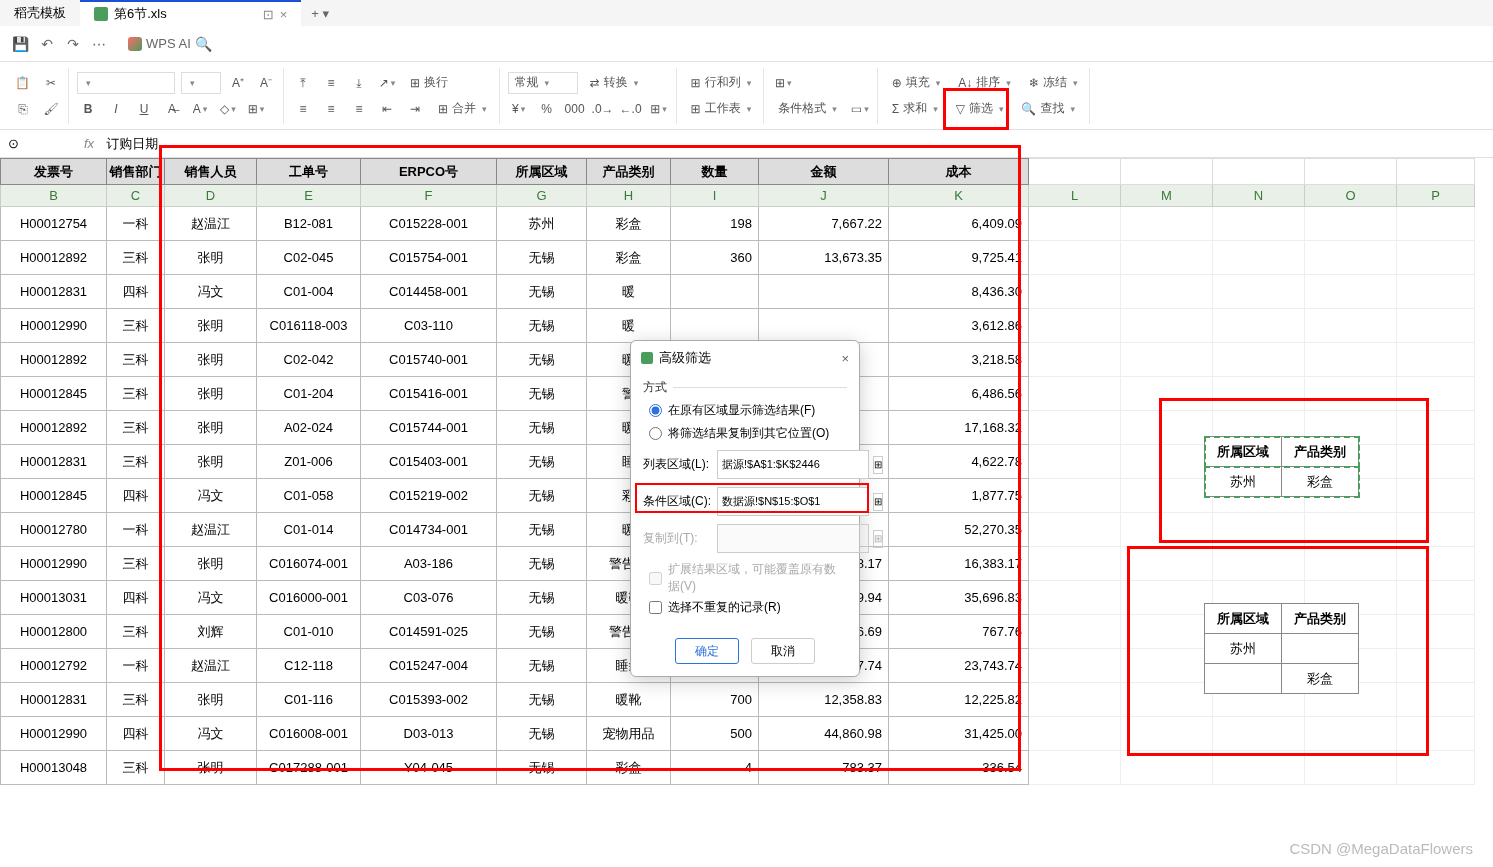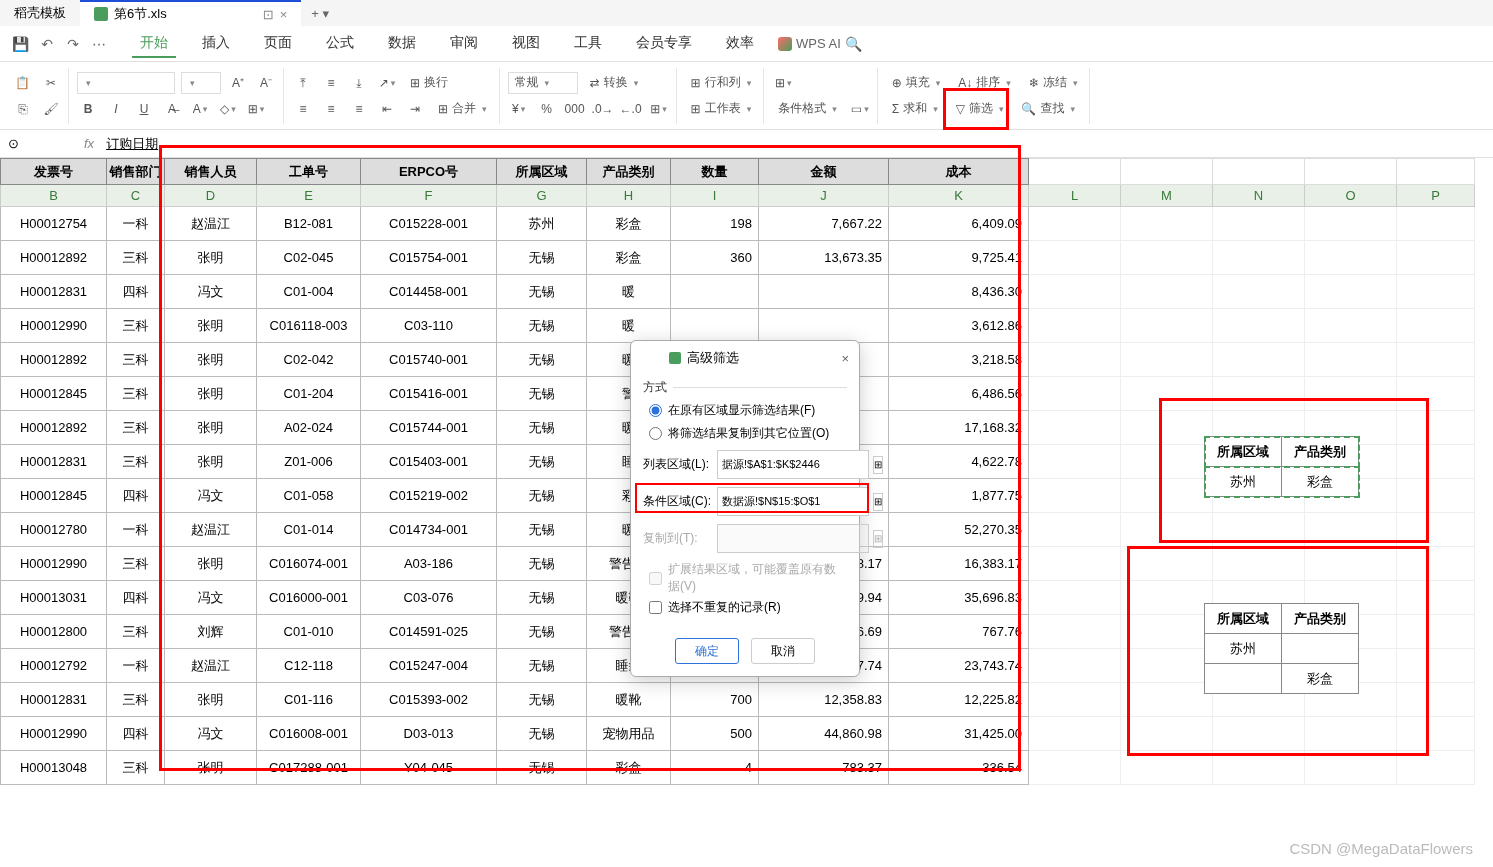--- a/index.html
+++ b/index.html
@@ -28,40 +28,40 @@
 .ribbon .row { display: flex; gap: 6px; align-items: center; }
 .rbtn { width: 22px; height: 22px; border: 1px solid transparent; display: flex; align-items: center; justify-content: center; cursor: pointer; border-radius: 2px; }
 .rtext { padding: 0 6px; height: 22px; display: flex; align-items: center; gap: 4px; cursor: pointer; }
 .dd::after { content: "▾"; font-size: 9px; margin-left: 2px; color: #888; }
 .redbox { position: absolute; border: 3px solid red; pointer-events: none; }
 
 
 .fbar { height: 28px; display: flex; align-items: center; border-bottom: 1px solid #e0e0e0; font-size: 13px; padding-left: 8px; }
 .namebox { width: 70px; display: flex; align-items: center; gap: 4px; }
 .fx { color: #888; font-style: italic; margin: 0 6px; }
-.fval { flex: 1; padding-left: 6px; text-decoration: underline; }
+.fval { flex: 1; padding-left: 6px; }
 
 
 .grid-area { position: relative; overflow: hidden; height: calc(867px - 26px - 36px - 68px - 28px); }
 table { border-collapse: collapse; font-size: 13px; }
 .colhdr th { background: #e8f0e8; border: 1px solid #ccc; height: 22px; color: #3a7a3a; font-weight: normal; text-align: center; }
 td { border: 1px solid #bbb; height: 34px; text-align: center; padding: 0 6px; }
 td.num { text-align: right; font-variant-numeric: tabular-nums; }
 thead.data th { background: #ddd; border: 1px solid #888; height: 26px; text-align: center; font-weight: bold; }
 .spacer-col { border: 1px solid #ddd; background: #fff; }
 
 
 .crit-table { position: absolute; border-collapse: collapse; font-size: 13px; }
 .crit-table th { border: 1px solid #888; background: #fff; height: 30px; padding: 0 12px; font-weight: bold; }
 .crit-table td { border: 1px solid #888; background: #fff; height: 30px; padding: 0 12px; text-align: center; }
 .dashed { outline: 2px dashed #4a9d5c; outline-offset: -1px; }
 
 
 .dialog { position: absolute; left: 630px; top: 340px; width: 230px; background: #fff; border: 1px solid #aaa; border-radius: 6px; box-shadow: 0 4px 20px rgba(0,0,0,.2); font-size: 12px; z-index: 50; }
-.dlg-title { display: flex; align-items: center; justify-content: space-between; padding: 8px 10px; font-size: 13px; margin-left: 28px; }
+.dlg-title { display: flex; align-items: center; justify-content: space-between; padding: 8px 10px; font-size: 13px; }
 .dlg-title .wps-icon { width: 12px; height: 12px; }
 .dlg-close { cursor: pointer; color: #666; }
 .dlg-body { padding: 0 12px 10px; }
 .dlg-section { font-size: 12px; color: #333; margin: 4px 0; display: flex; align-items: center; }
 .dlg-section::after { content: ""; flex: 1; height: 1px; background: #ddd; margin-left: 6px; }
 .dlg-radio { display: flex; align-items: center; gap: 6px; margin: 6px 0 2px 6px; }
 .dlg-radio input { accent-color: #2c72d9; }
 .dlg-field { display: flex; align-items: center; gap: 4px; margin: 8px 0; }
 .dlg-field label { width: 70px; flex-shrink: 0; }
 .dlg-field input[type=text] { flex: 1; border: 1px solid #ccc; height: 29px; padding: 0 4px; font-size: 11px; }
@@ -88,32 +88,20 @@
     <span class="tab-close">×</span>
   </div>
   <div class="plus">+ ▾</div>
 </div>
 
 <div class="tbrow1">
   <div class="tb-icon">💾</div>
   <div class="tb-icon">↶</div>
   <div class="tb-icon">↷</div>
   <div class="tb-icon">⋯</div>
-  <div class="menu-items">
-    <div class="menu-item active">开始</div>
-    <div class="menu-item">插入</div>
-    <div class="menu-item">页面</div>
-    <div class="menu-item">公式</div>
-    <div class="menu-item">数据</div>
-    <div class="menu-item">审阅</div>
-    <div class="menu-item">视图</div>
-    <div class="menu-item">工具</div>
-    <div class="menu-item">会员专享</div>
-    <div class="menu-item">效率</div>
-  </div>
   <div class="wps-ai">
       <span>WPS AI</span>
     </div>
   <div class="tb-icon">🔍</div>
 </div>
 
 <div class="ribbon">
   <div class="grp">
     <div class="row">
       <div class="rbtn">📋</div>

